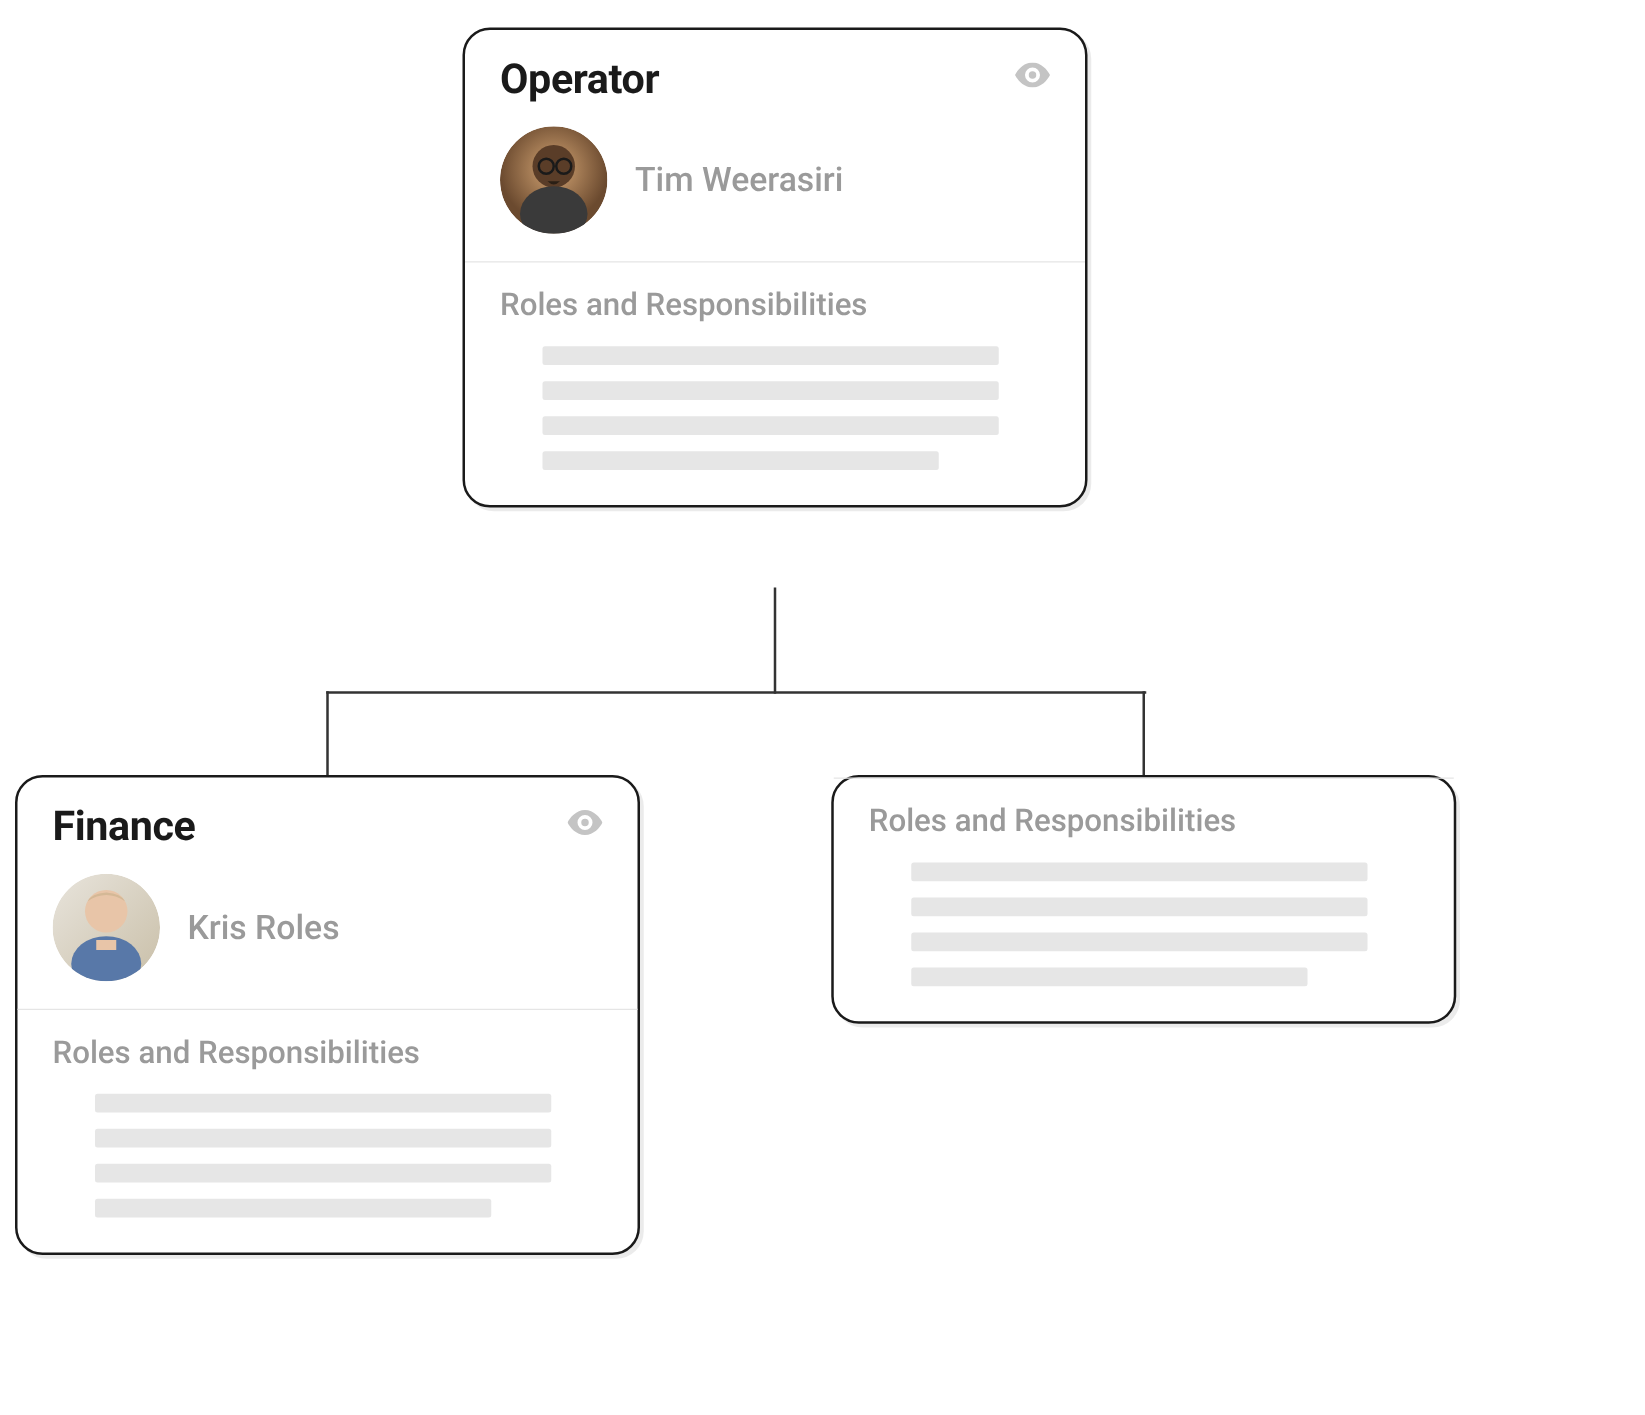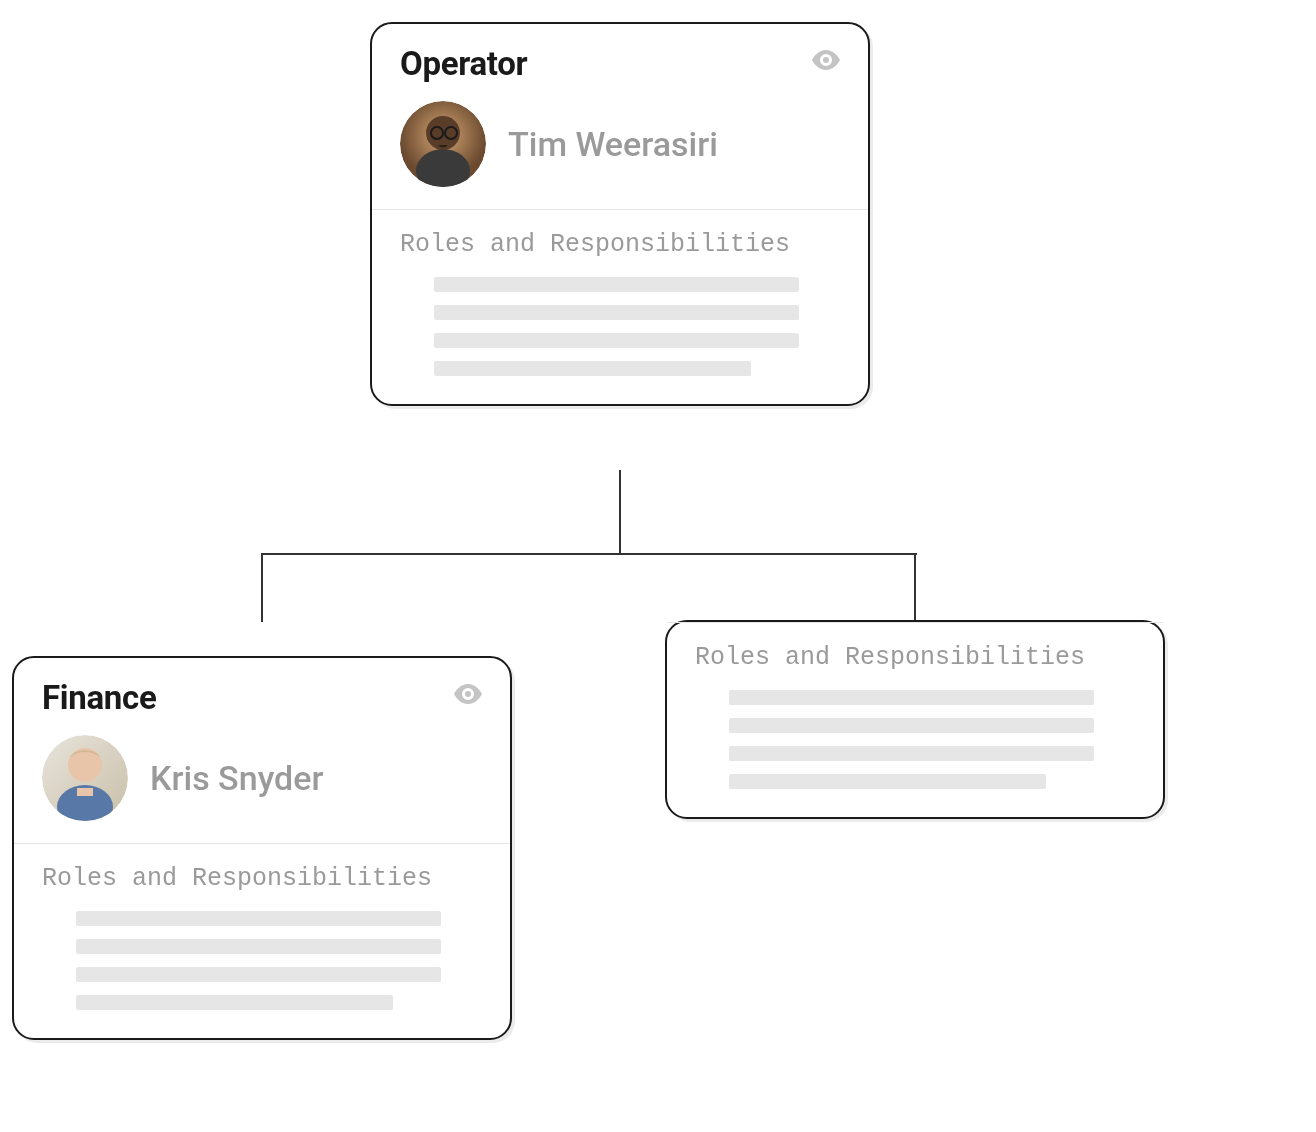--- a/index.html
+++ b/index.html
@@ -73,40 +73,39 @@
       overflow: hidden;
     }
 
     .avatar svg {
       width: 100%;
       height: 100%;
       display: block;
     }
 
     .person-name {
-      font-size: 34px;
+      font-size: 27px;
       font-weight: 500;
       color: #9a9a9a;
     }
 
     .divider {
       border: none;
       border-top: 1px solid #e5e5e5;
     }
 
     .roles-section {
       padding: 20px 28px 28px 28px;
     }
 
     .roles-label {
       font-size: 25px;
       font-weight: 500;
       color: #9a9a9a;
       margin-bottom: 18px;
-      font-family: Liberation Mono, monospace;
     }
 
     .placeholder-lines {
       display: flex;
       flex-direction: column;
       gap: 13px;
       padding-left: 34px;
     }
 
     .placeholder-line {
@@ -121,21 +120,21 @@
     }
 
     
     #card-operator {
       left: 370px;
       top: 22px;
     }
 
     #card-finance {
       left: 12px;
-      top: 656px;
+      top: 620px;
     }
 
     #card-marketing {
       left: 665px;
       top: 620px;
     }
 
     
     
     .line-v1 {
@@ -234,21 +233,21 @@
               <stop offset="100%" stop-color="#c9bfa8"></stop>
             </linearGradient>
           </defs>
           <circle cx="43" cy="43" r="43" fill="url(#bg2)"></circle>
           <circle cx="43" cy="30" r="17" fill="#e8c5a8"></circle>
           <path d="M28 22 Q43 12 58 22 Q55 16 43 15 Q31 16 28 22" fill="#d4b896"></path>
           <ellipse cx="43" cy="72" rx="28" ry="22" fill="#5878a8"></ellipse>
           <rect x="35" y="53" width="16" height="8" fill="#e8c5a8"></rect>
         </svg>
       </div>
-      <span class="person-name">Kris Snyder</span>
+      <span class="person-name">Kris Roles</span>
     </div>
     <hr class="divider">
     <div class="roles-section">
       <div class="roles-label">Roles and Responsibilities</div>
       <div class="placeholder-lines">
         <div class="placeholder-line"></div>
         <div class="placeholder-line"></div>
         <div class="placeholder-line"></div>
         <div class="placeholder-line short"></div>
       </div>

